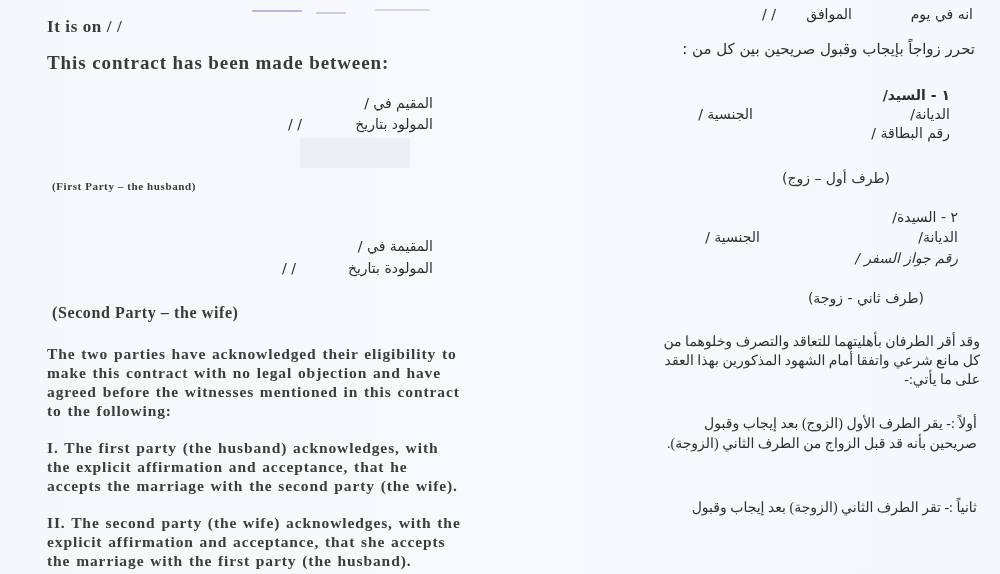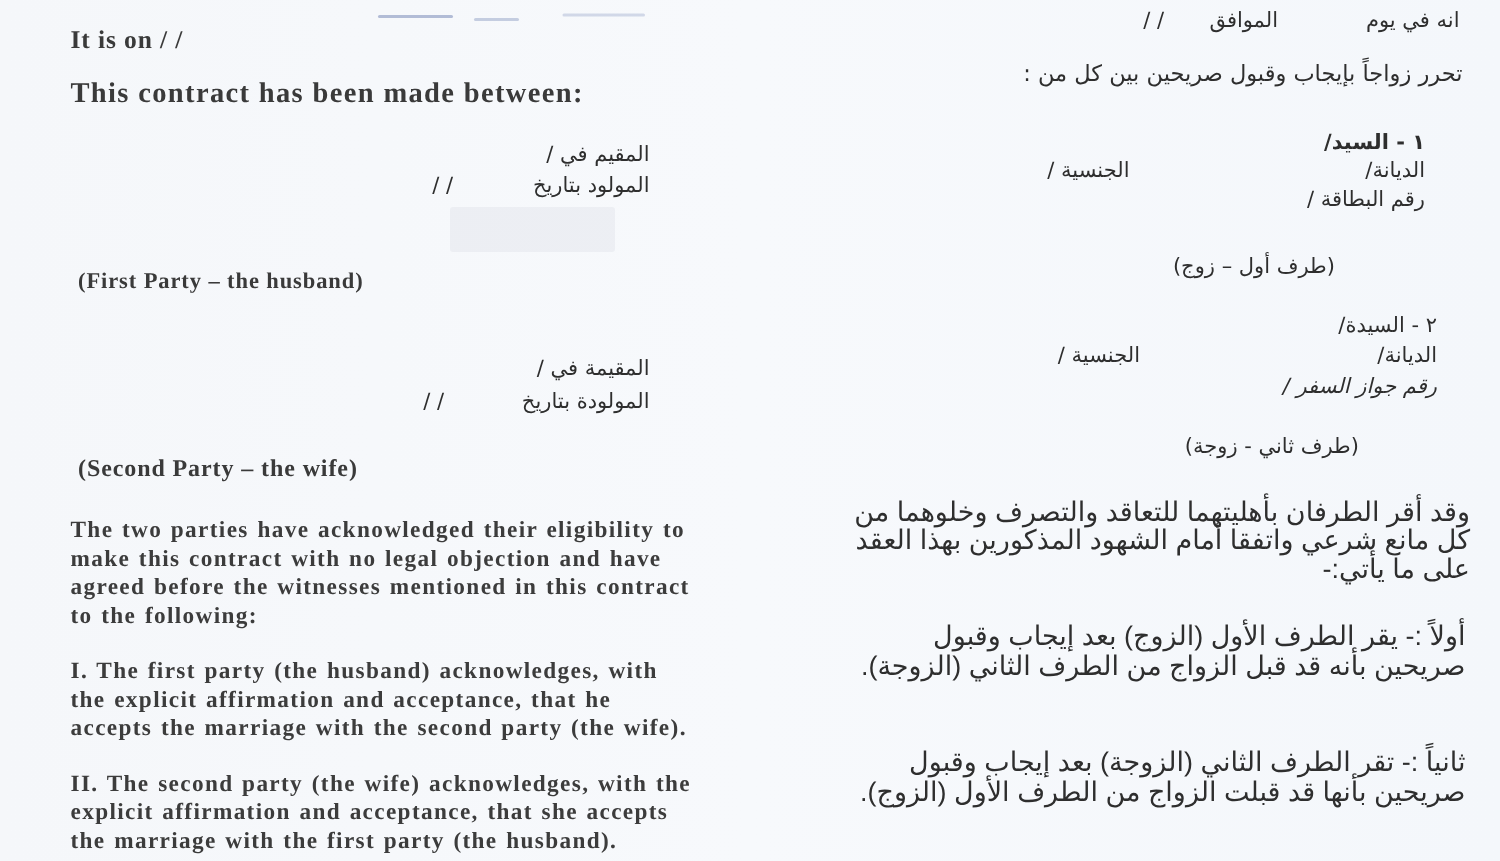--- a/index.html
+++ b/index.html
@@ -43,25 +43,25 @@
       font-weight: bold;
       color: #3c3c3c;
       font-size: 15.5px;
       line-height: 19px;
       letter-spacing: 0.9px;
       word-spacing: 1px;
     }
     .en-block .ln { display: block; white-space: nowrap; }
     .ar-block {
       position: absolute;
-      font-family: Liberation Sans, sans-serif;
+      font-family: Liberation Serif, serif;
       color: #2e2e2e;
       direction: rtl;
       text-align: right;
-      font-size: 18px;
+      font-size: 14px;
       line-height: 19px;
     }
     .ar-block .ln { display: block; white-space: nowrap; }
     .scribble {
       position: absolute;
       height: 2px;
       background: #7a8bb8;
       opacity: 0.55;
       border-radius: 1px;
     }
@@ -84,21 +84,21 @@
   <div class="scribble" style="left:375px; top:9px; width:55px; opacity:0.3;"></div>
 
   <div class="en" style="left:47px; top:52px; font-size:19px; letter-spacing:0.9px;">This contract has been made between:</div>
 
   <div class="ar" style="right:567px; top:95px;">المقيم في /</div>
   <div class="ar" style="right:567px; top:116px;">المولود بتاريخ</div>
   <div class="ar" style="left:232px; top:116px; direction:ltr; width:70px;">/        /</div>
 
   <div class="smudge" style="left:300px; top:138px; width:110px; height:30px;"></div>
 
-  <div class="en" style="left:52px; top:180px; font-size:15px;">(First Party – the husband)</div>
+  <div class="en" style="left:52px; top:180px; font-size:11px;">(First Party – the husband)</div>
 
   <div class="ar" style="right:567px; top:238px;">المقيمة في /</div>
   <div class="ar" style="right:567px; top:260px;">المولودة بتاريخ</div>
   <div class="ar" style="left:226px; top:260px; direction:ltr; width:70px;">/        /</div>
 
   <div class="en" style="left:52px; top:304px; font-size:16px;">(Second Party – the wife)</div>
 
   <div class="en-block" style="left:47px; top:344px;">
     <span class="ln">The two parties have acknowledged their eligibility to</span>
     <span class="ln">make this contract with no legal objection and have</span>
@@ -127,31 +127,30 @@
   <div class="ar" style="right:50px; top:87px;font-weight:bold;">١ - السيد/</div>
   <div class="ar" style="right:50px; top:106px;">الديانة/</div>
   <div class="ar" style="right:247px; top:106px;">الجنسية /</div>
   <div class="ar" style="right:50px; top:125px;">رقم البطاقة /</div>
   <div class="ar" style="right:110px; top:170px;">(طرف أول – زوج)</div>
 
   <div class="ar" style="right:42px; top:209px;">٢ - السيدة/</div>
   <div class="ar" style="right:42px; top:229px;">الديانة/</div>
   <div class="ar" style="right:240px; top:229px;">الجنسية /</div>
   <div class="ar" style="right:42px; top:250px;font-style:italic;">رقم جواز السفر /</div>
-  <div class="ar" style="right:94px; top:290px;margin-left:20px;">(طرف ثاني - زوجة)</div>
+  <div class="ar" style="right:76px; top:290px;margin-left:20px;">(طرف ثاني - زوجة)</div>
 
   <div class="ar-block" style="right:20px; top:332px; width:400px;">
     <span class="ln">وقد أقر الطرفان بأهليتهما للتعاقد والتصرف وخلوهما من</span>
     <span class="ln">كل مانع شرعي واتفقا أمام الشهود المذكورين بهذا العقد</span>
     <span class="ln">على ما يأتي:-</span>
   </div>
 
   <div class="ar-block" style="right:23px; top:414px; width:400px; line-height:20px;">
     <span class="ln">أولاً :- يقر الطرف الأول (الزوج) بعد إيجاب وقبول</span>
     <span class="ln">صريحين بأنه قد قبل الزواج من الطرف الثاني (الزوجة).</span>
   </div>
 
   <div class="ar-block" style="right:23px; top:498px; width:400px; line-height:20px;">
     <span class="ln">ثانياً :- تقر الطرف الثاني (الزوجة) بعد إيجاب وقبول</span>
-    <span class="ln">صريحين بأنها قد قبلت الزواج من الطرف الأول (الزوج).</span>
   </div>
 
 </div>
 
 </body></html>

